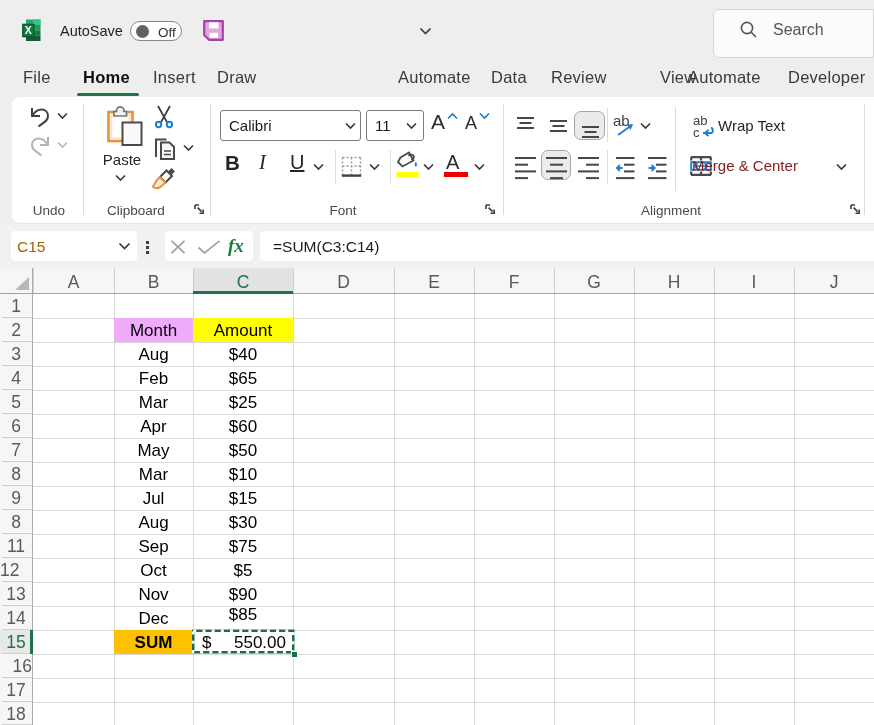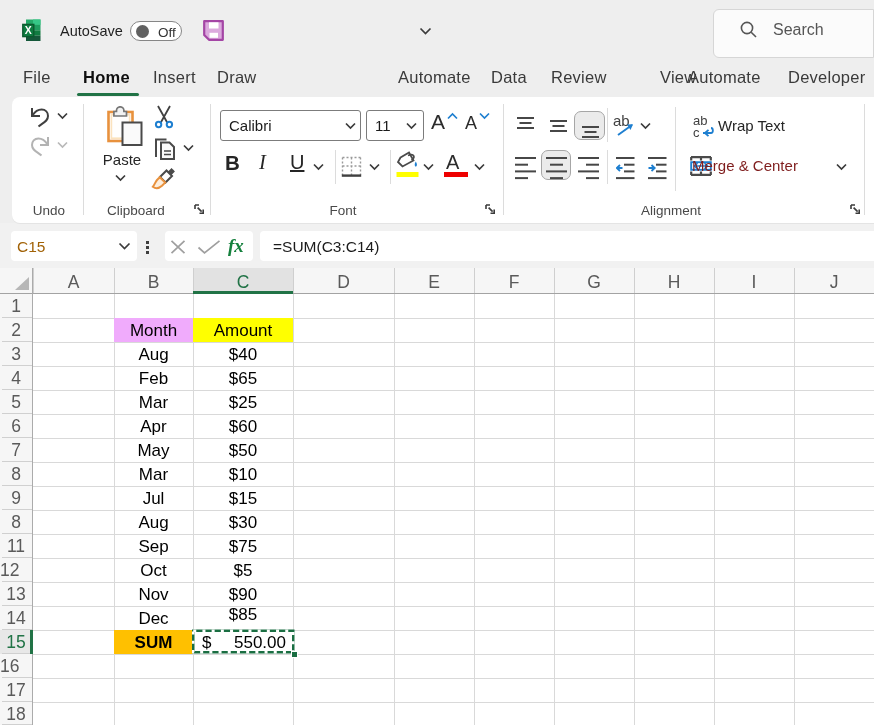--- a/index.html
+++ b/index.html
@@ -326,21 +326,21 @@
 <div class="abs" style="left:0;top:534px;width:32px;height:24px;background:#f6f6f6;line-height:24px;text-align:center;font-size:17.5px;color:#5a5a5a">11</div>
 <div class="abs" style="left:2px;top:557px;width:30px;height:1px;background:#d0d0d0"></div>
 <div class="abs" style="left:0;top:558px;width:32px;height:24px;background:#f6f6f6;line-height:24px;text-align:left;font-size:17.5px;color:#5a5a5a">12</div>
 <div class="abs" style="left:2px;top:581px;width:30px;height:1px;background:#d0d0d0"></div>
 <div class="abs" style="left:0;top:582px;width:32px;height:24px;background:#f6f6f6;line-height:24px;text-align:center;font-size:17.5px;color:#5a5a5a">13</div>
 <div class="abs" style="left:2px;top:605px;width:30px;height:1px;background:#d0d0d0"></div>
 <div class="abs" style="left:0;top:606px;width:32px;height:24px;background:#f6f6f6;line-height:24px;text-align:center;font-size:17.5px;color:#5a5a5a">14</div>
 <div class="abs" style="left:2px;top:629px;width:30px;height:1px;background:#d0d0d0"></div>
 <div class="abs" style="left:0;top:630px;width:32px;height:24px;background:#e8e8e8;line-height:24px;text-align:center;font-size:17.5px;color:#217346">15</div>
 <div class="abs" style="left:2px;top:653px;width:30px;height:1px;background:#d0d0d0"></div>
-<div class="abs" style="left:0;top:654px;width:32px;height:24px;background:#f6f6f6;line-height:24px;text-align:left;font-size:17.5px;color:#5a5a5a">16</div>
+<div class="abs" style="left:0;top:654px;width:32px;height:24px;background:#f6f6f6;line-height:24px;text-align:right;font-size:17.5px;color:#5a5a5a">16</div>
 <div class="abs" style="left:2px;top:677px;width:30px;height:1px;background:#d0d0d0"></div>
 <div class="abs" style="left:0;top:678px;width:32px;height:24px;background:#f6f6f6;line-height:24px;text-align:center;font-size:17.5px;color:#5a5a5a">17</div>
 <div class="abs" style="left:2px;top:701px;width:30px;height:1px;background:#d0d0d0"></div>
 <div class="abs" style="left:0;top:702px;width:32px;height:23px;background:#f6f6f6;line-height:24px;text-align:center;font-size:17.5px;color:#5a5a5a">18</div>
 <div class="abs" style="left:2px;top:724px;width:30px;height:1px;background:#d0d0d0"></div>
 <div class="abs" style="left:32px;top:268px;width:1px;height:457px;background:#ababab"></div>
 <div class="abs" style="left:30px;top:630px;width:3px;height:24px;background:#217346"></div>
 <div class="vline" style="left:114px;top:294px;height:431px"></div>
 <div class="vline" style="left:193px;top:294px;height:431px"></div>
 <div class="vline" style="left:293px;top:294px;height:431px"></div>

